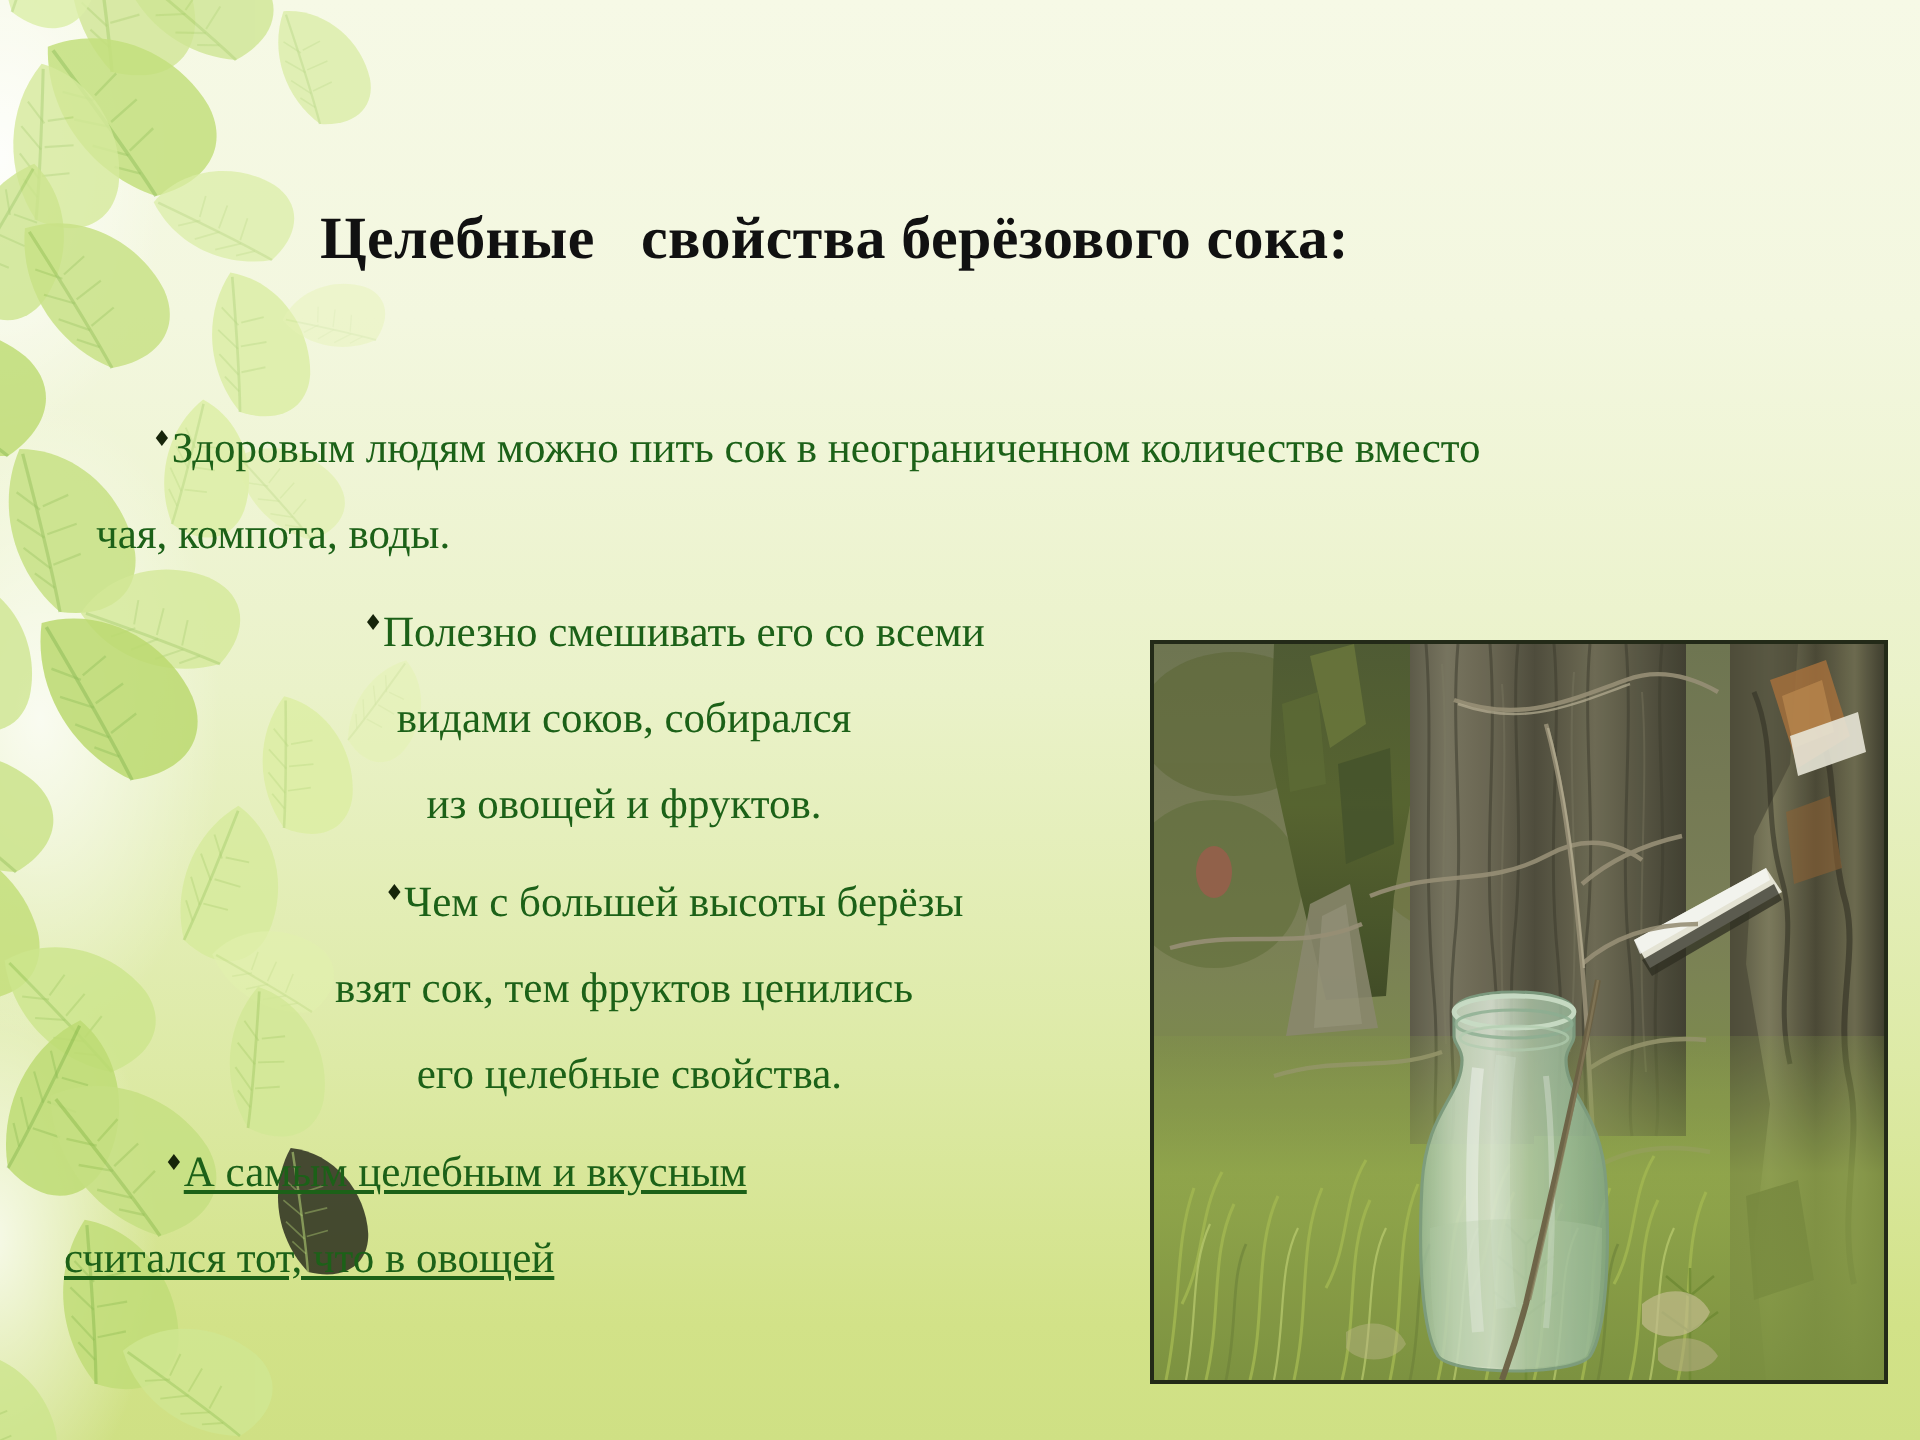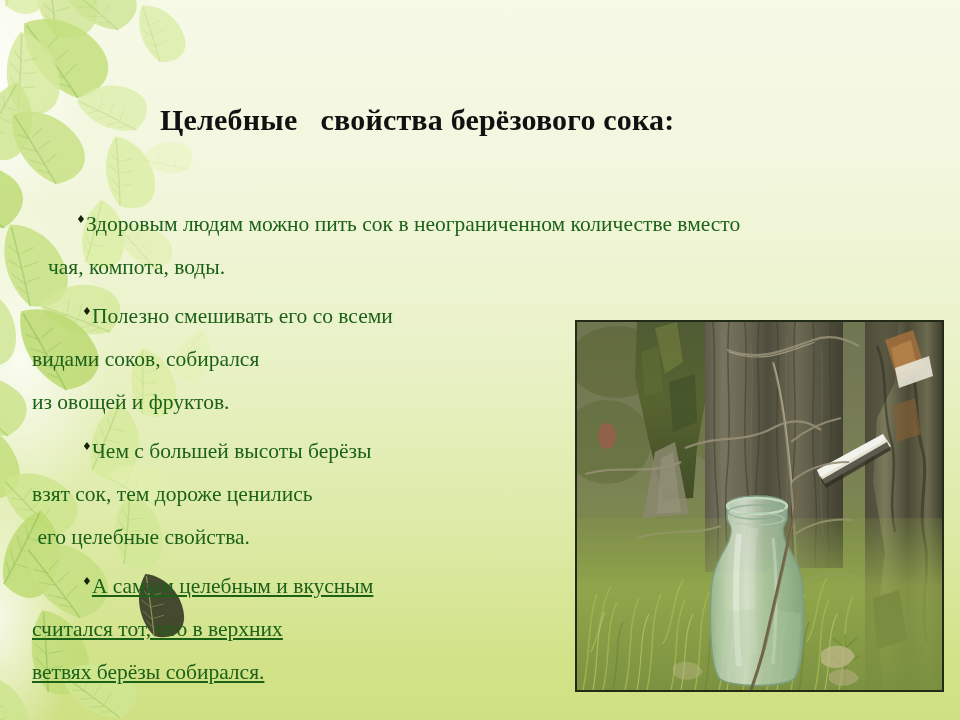--- a/index.html
+++ b/index.html
@@ -77,21 +77,21 @@
     top: 198px;
     width: 890px;
     color: #1c6118;
     font-size: 21.5px;
     line-height: 43px;
   }
   .para {
     margin: 0 0 1px 0;
   }
   .p-first      { width: 880px; }
-  .p-indent     { width: 560px; }
+  .p-indent     { width: 560px; text-align: center; }
   .p-wide       { width: 600px; text-decoration: underline; }
 
   .line { display: block; white-space: pre; }
 
   .bullet {
     display: inline-block;
     color: #16240a;
     font-size: 11px;
     vertical-align: 8px;
     margin-right: 0px;
@@ -186,28 +186,27 @@
     </p>
 
     <p class="para p-indent">
       <span class="line"><span class="ind-sm"></span><span class="bullet">♦</span><span>Полезно смешивать его со всеми</span></span>
       <span class="line"><span>видами соков, собирался</span></span>
       <span class="line"><span>из овощей и фруктов.</span></span>
     </p>
 
     <p class="para p-indent">
       <span class="line"><span class="ind-sm"></span><span class="bullet">♦</span><span>Чем с большей высоты берёзы</span></span>
-      <span class="line"><span>взят сок, тем дороже ценились</span></span>
+      <span class="line"><span>взят сок, тем фруктов ценились</span></span>
       <span class="line"><span> его целебные свойства.</span></span>
     </p>
 
     <p class="para p-wide">
       <span class="line"><span class="ind-sm"></span><span class="bullet">♦</span><span>А самым целебным и вкусным</span></span>
-      <span class="line"><span>считался тот, что в верхних</span></span>
-      <span class="line"><span>ветвях берёзы собирался.</span></span>
+      <span class="line"><span>считался тот, что в овощей</span></span>
     </p>
 
   </div>
 
   <div id="photo-frame">
     <div id="photo">
       <svg viewBox="0 0 365 368" xmlns="http://www.w3.org/2000/svg" preserveAspectRatio="none">
         <defs>
           <linearGradient id="bgForest" x1="0" y1="0" x2="0" y2="1">
             <stop offset="0%" stop-color="#6f7552"></stop>

